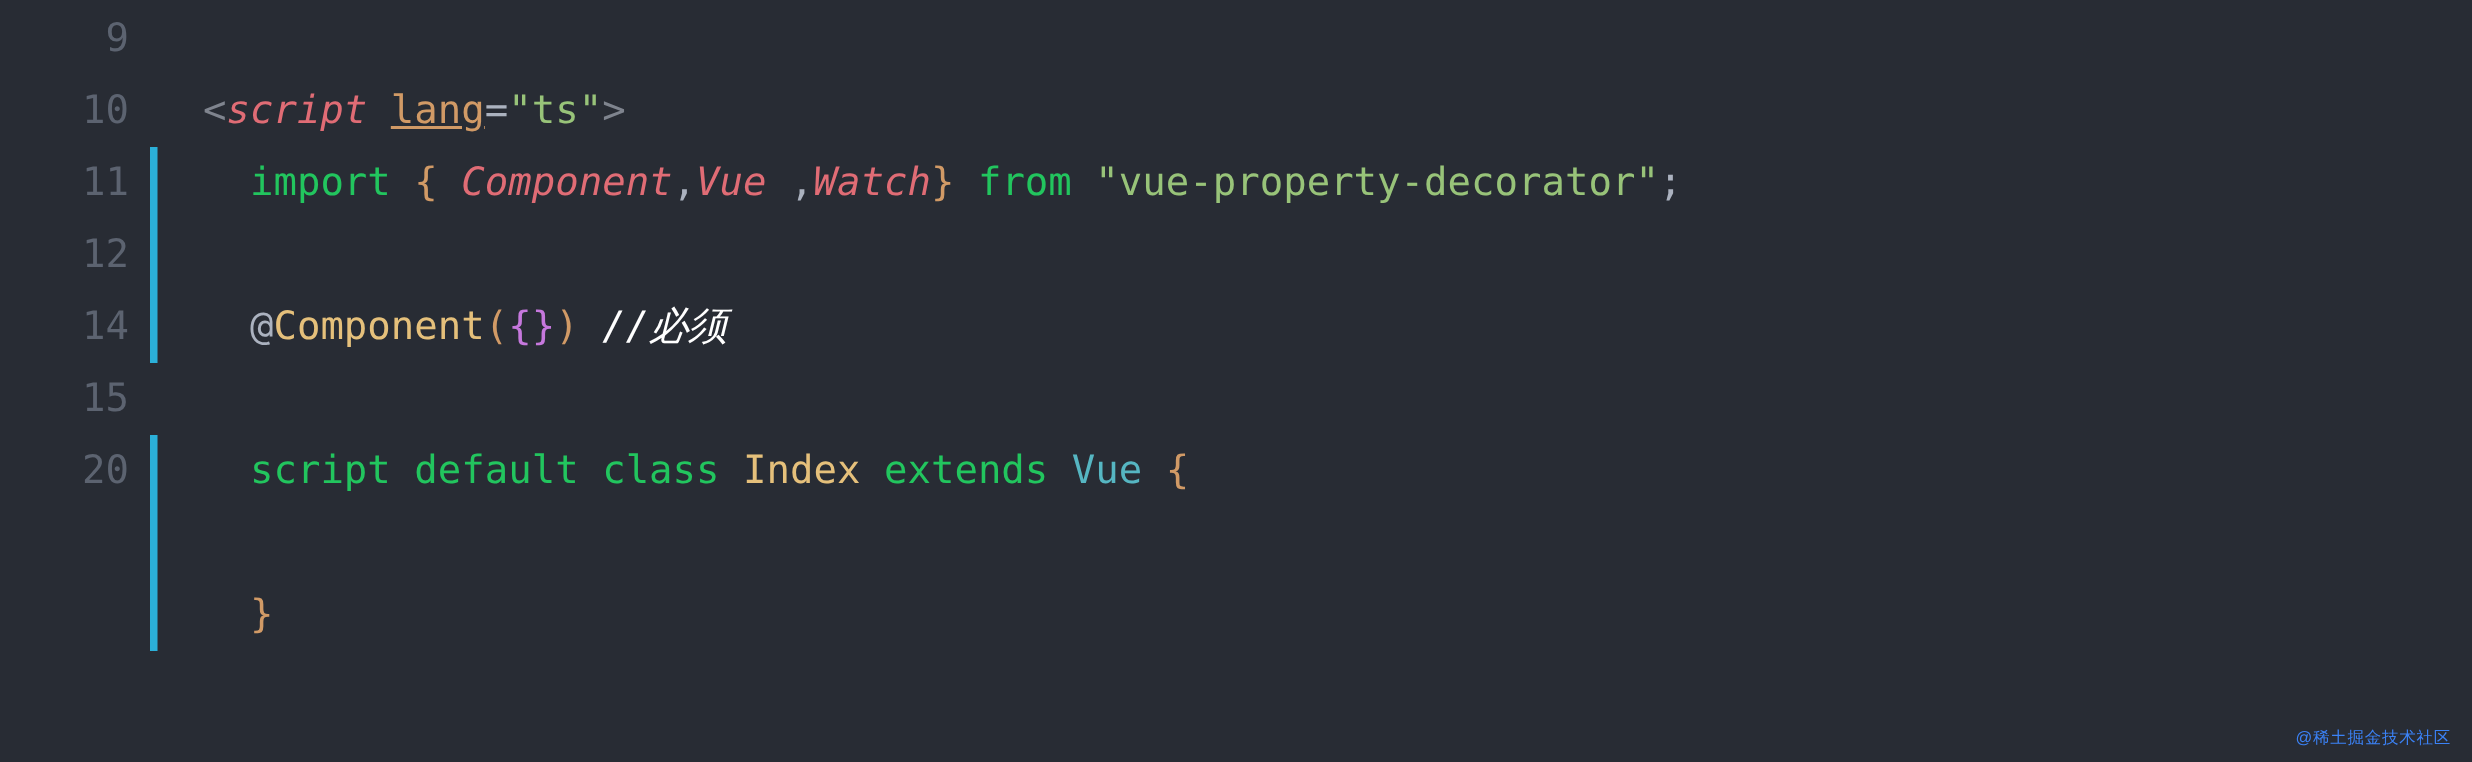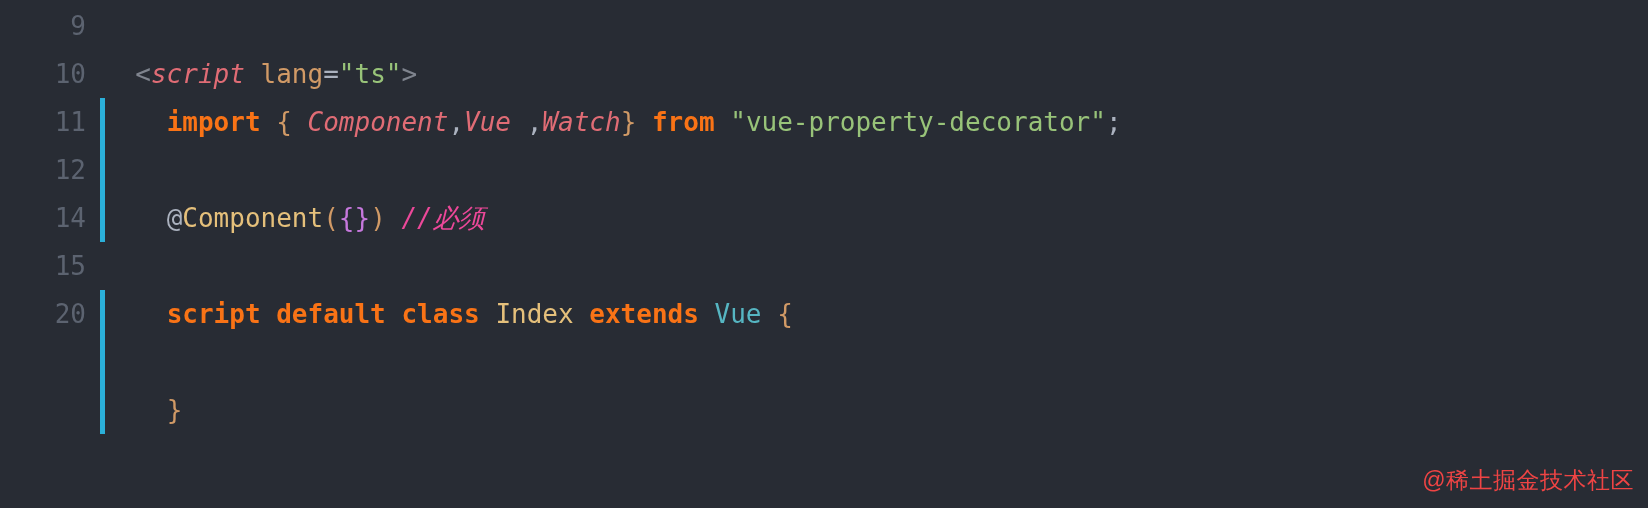--- a/index.html
+++ b/index.html
@@ -57,35 +57,35 @@
   .modbar {
     position: absolute;
     left: -4px;
     top: 0;
     width: 5px;
     height: 48px;
     background: #2bb0d9;
   }
   .c-gray   { color: #7f848e; }
   .c-tag    { color: #e06c75; font-style: italic; }
-  .c-attr   { color: #d19a66; }
+  .c-attr   { color: #d19a66; text-decoration: underline; }
   .c-str    { color: #98c379; }
-  .c-purple { color: #f97316; font-weight: bold; }
+  .c-purple { color: #22c55e; }
   .c-yellow { color: #e5c07b; }
   .c-teal   { color: #56b6c2; }
   .c-fg     { color: #abb2bf; }
   .c-br-ylw { color: #d19a66; }
   .c-br-purp{ color: #c678dd; }
-  .c-comment{ color: #ec4899; font-style: italic; }
+  .c-comment{ color: #ffffff; font-style: italic; }
   .watermark {
     position: absolute;
     right: 14px;
     bottom: 6px;
-    color: #ef4444;
-    font-size: 23px;
+    color: #3b82f6;
+    font-size: 11px;
     font-family: -apple-system, "PingFang SC", "Microsoft YaHei", sans-serif;
     letter-spacing: 0.5px;
   }
 </style>
 </head>
 <body>
 
 <div class="editor">
   <div class="gutter">
     <div class="ln">9</div>

